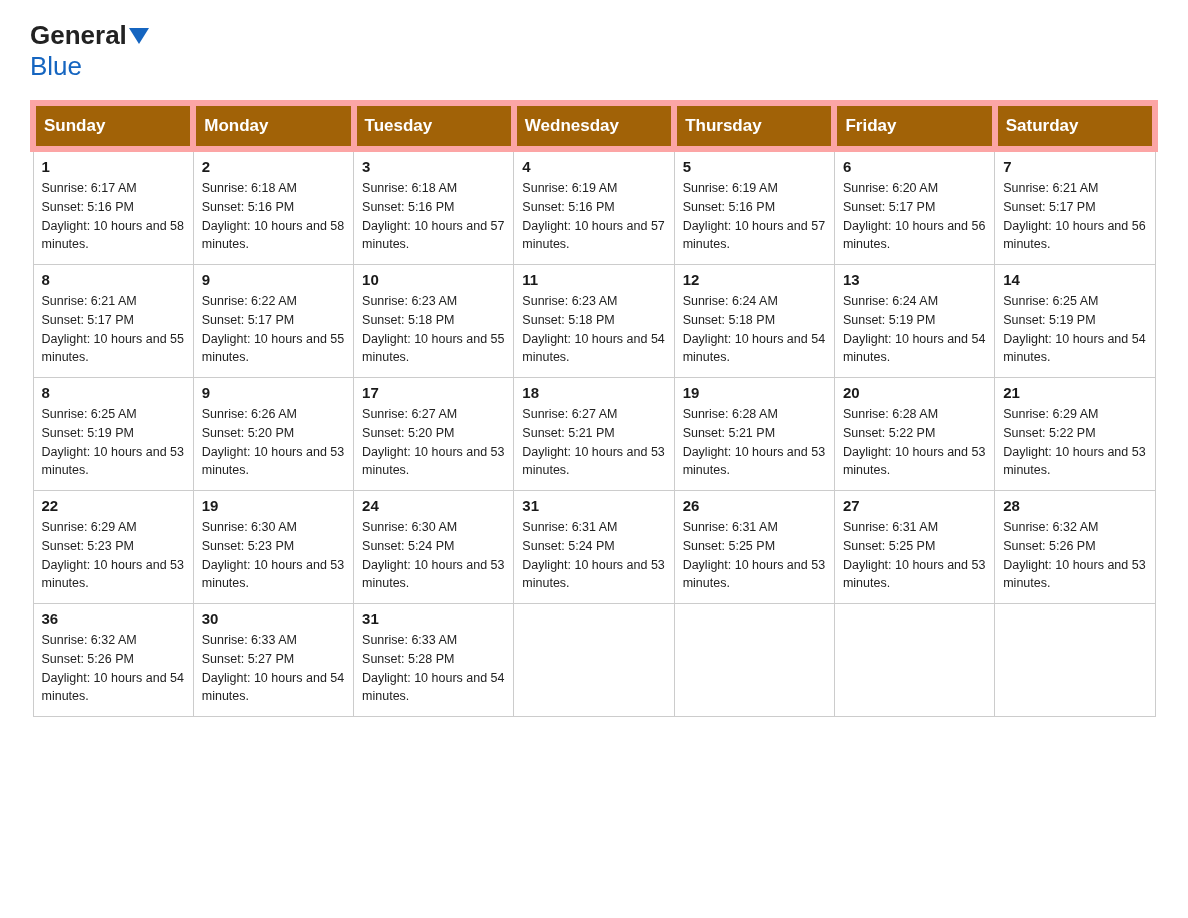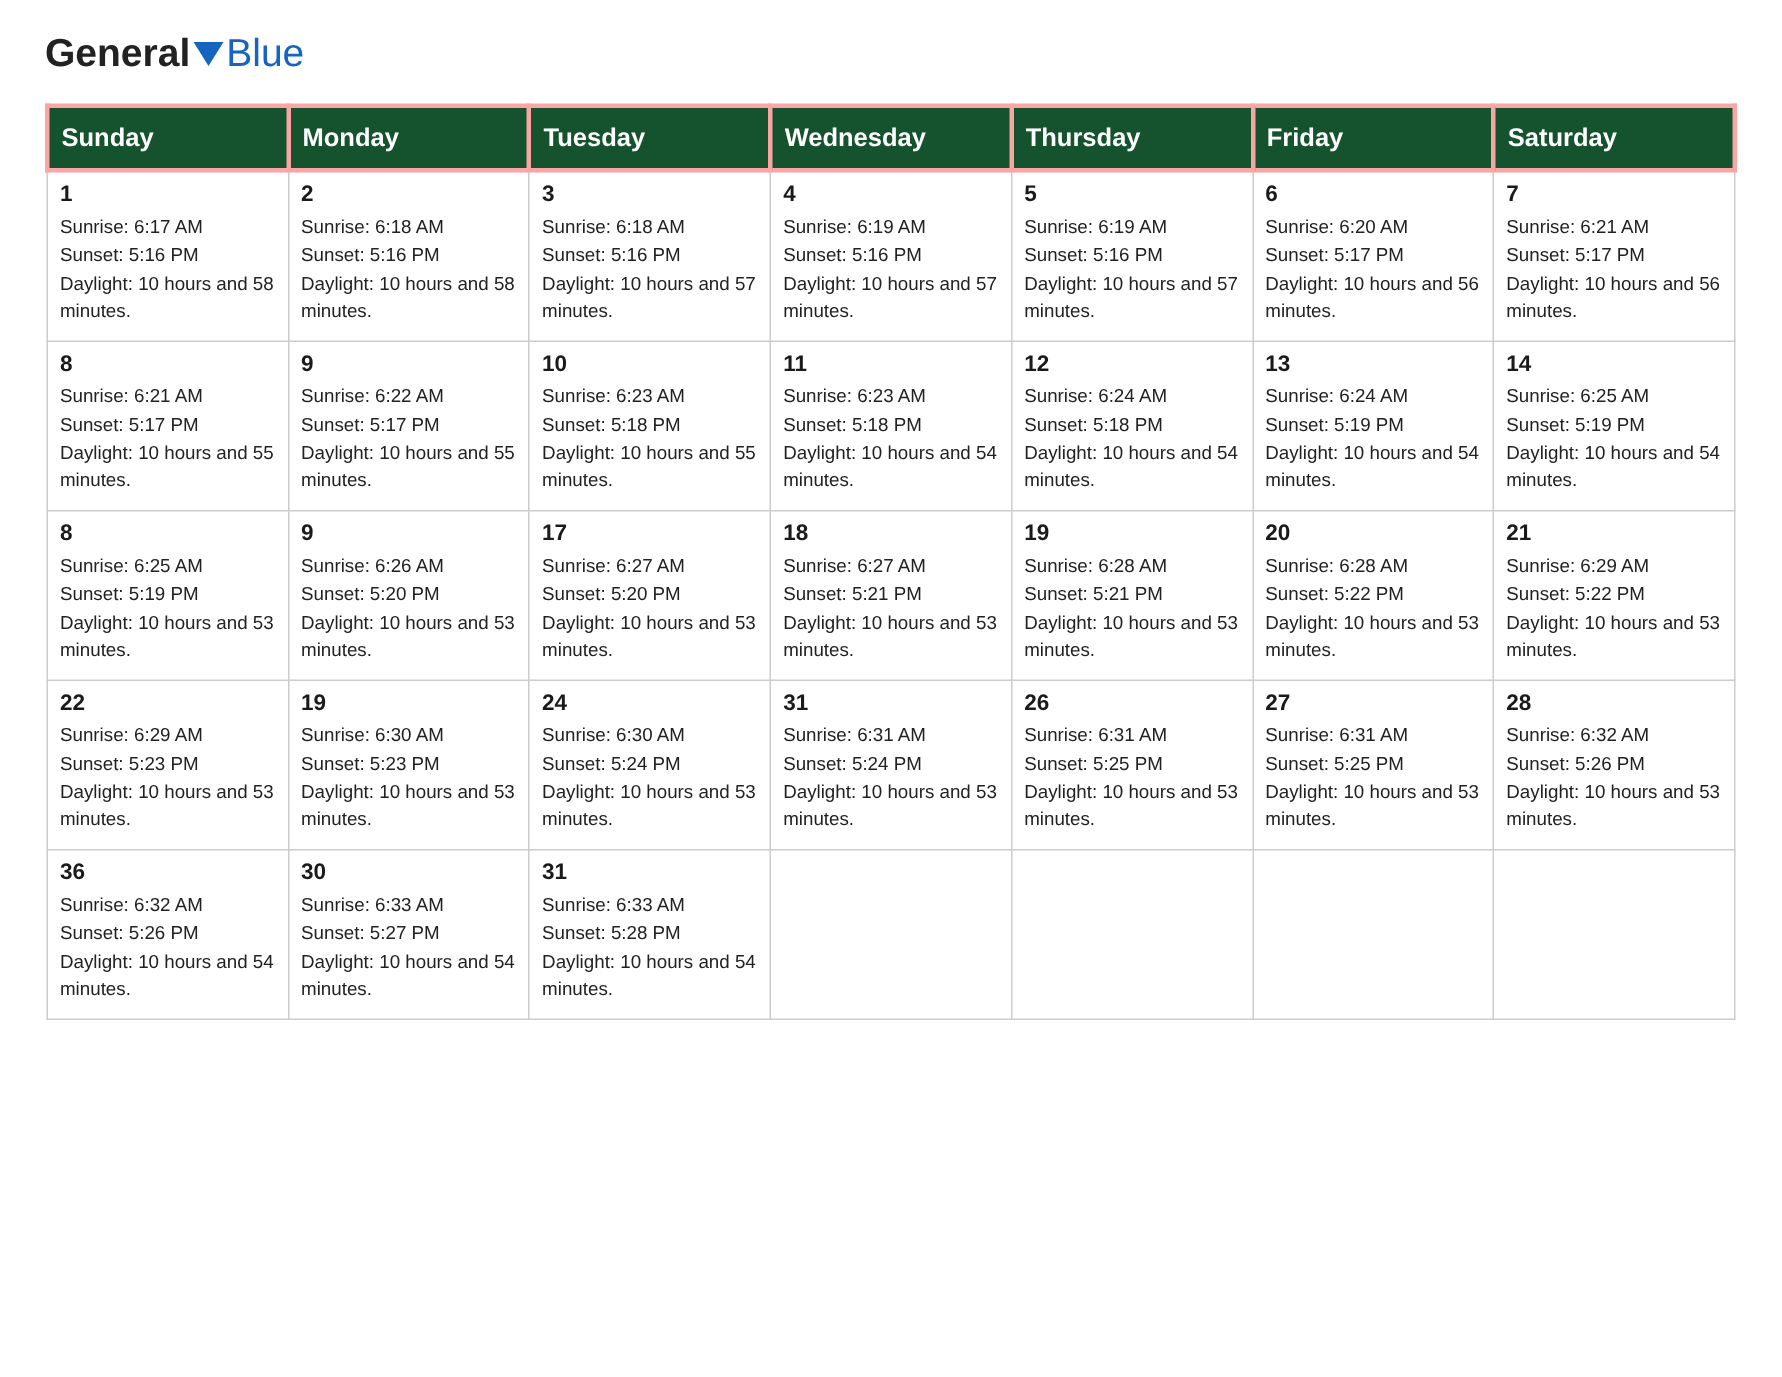--- a/index.html
+++ b/index.html
@@ -11,21 +11,21 @@
       padding: 20px 30px;
     }
     .header {
       display: flex;
       justify-content: space-between;
       align-items: flex-start;
       margin-bottom: 18px;
     }
     .logo {
       display: flex;
-      flex-direction: row;
+      flex-direction: column;
       align-items: flex-start;
     }
     .logo-text {
       font-size: 26px;
       font-weight: bold;
       color: #1a1a1a;
       display: flex;
       align-items: center;
     }
     .logo-general { color: #222; }
@@ -57,27 +57,27 @@
       font-size: 22px;
       color: #444;
       margin-top: 4px;
     }
     .calendar {
       width: 100%;
       border-collapse: collapse;
       border: 1px solid #aaa;
     }
     .calendar th {
-      background-color: #14532d;
+      background-color: #a16207;
       color: #fff;
       font-size: 17px;
       font-weight: bold;
       padding: 10px 8px;
       text-align: left;
-      border: 3px solid #fca5a5;
+      border: 6px solid #fca5a5;
     }
     .calendar td {
       width: calc(100% / 7);
       vertical-align: top;
       padding: 6px 8px 10px 8px;
       border: 1px solid #ccc;
       font-size: 13px;
       color: #222;
       min-height: 100px;
     }

